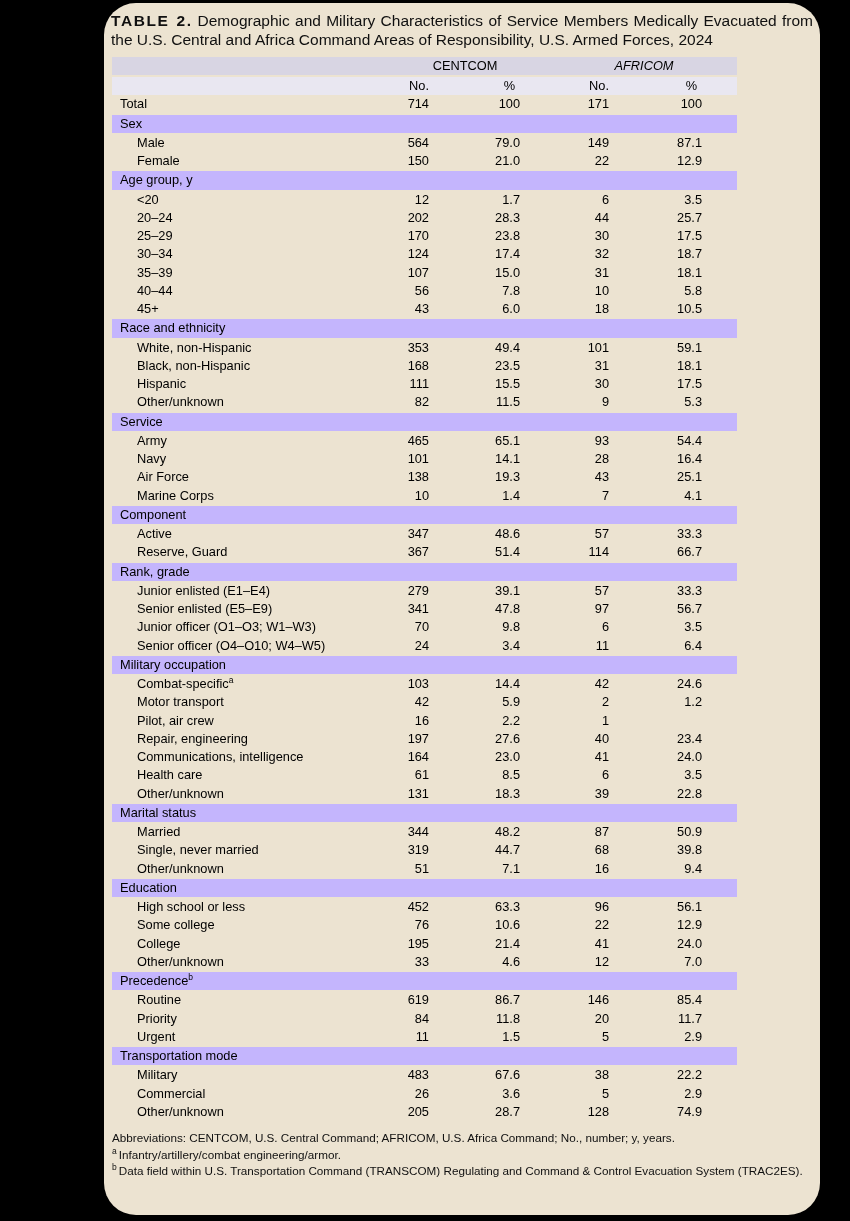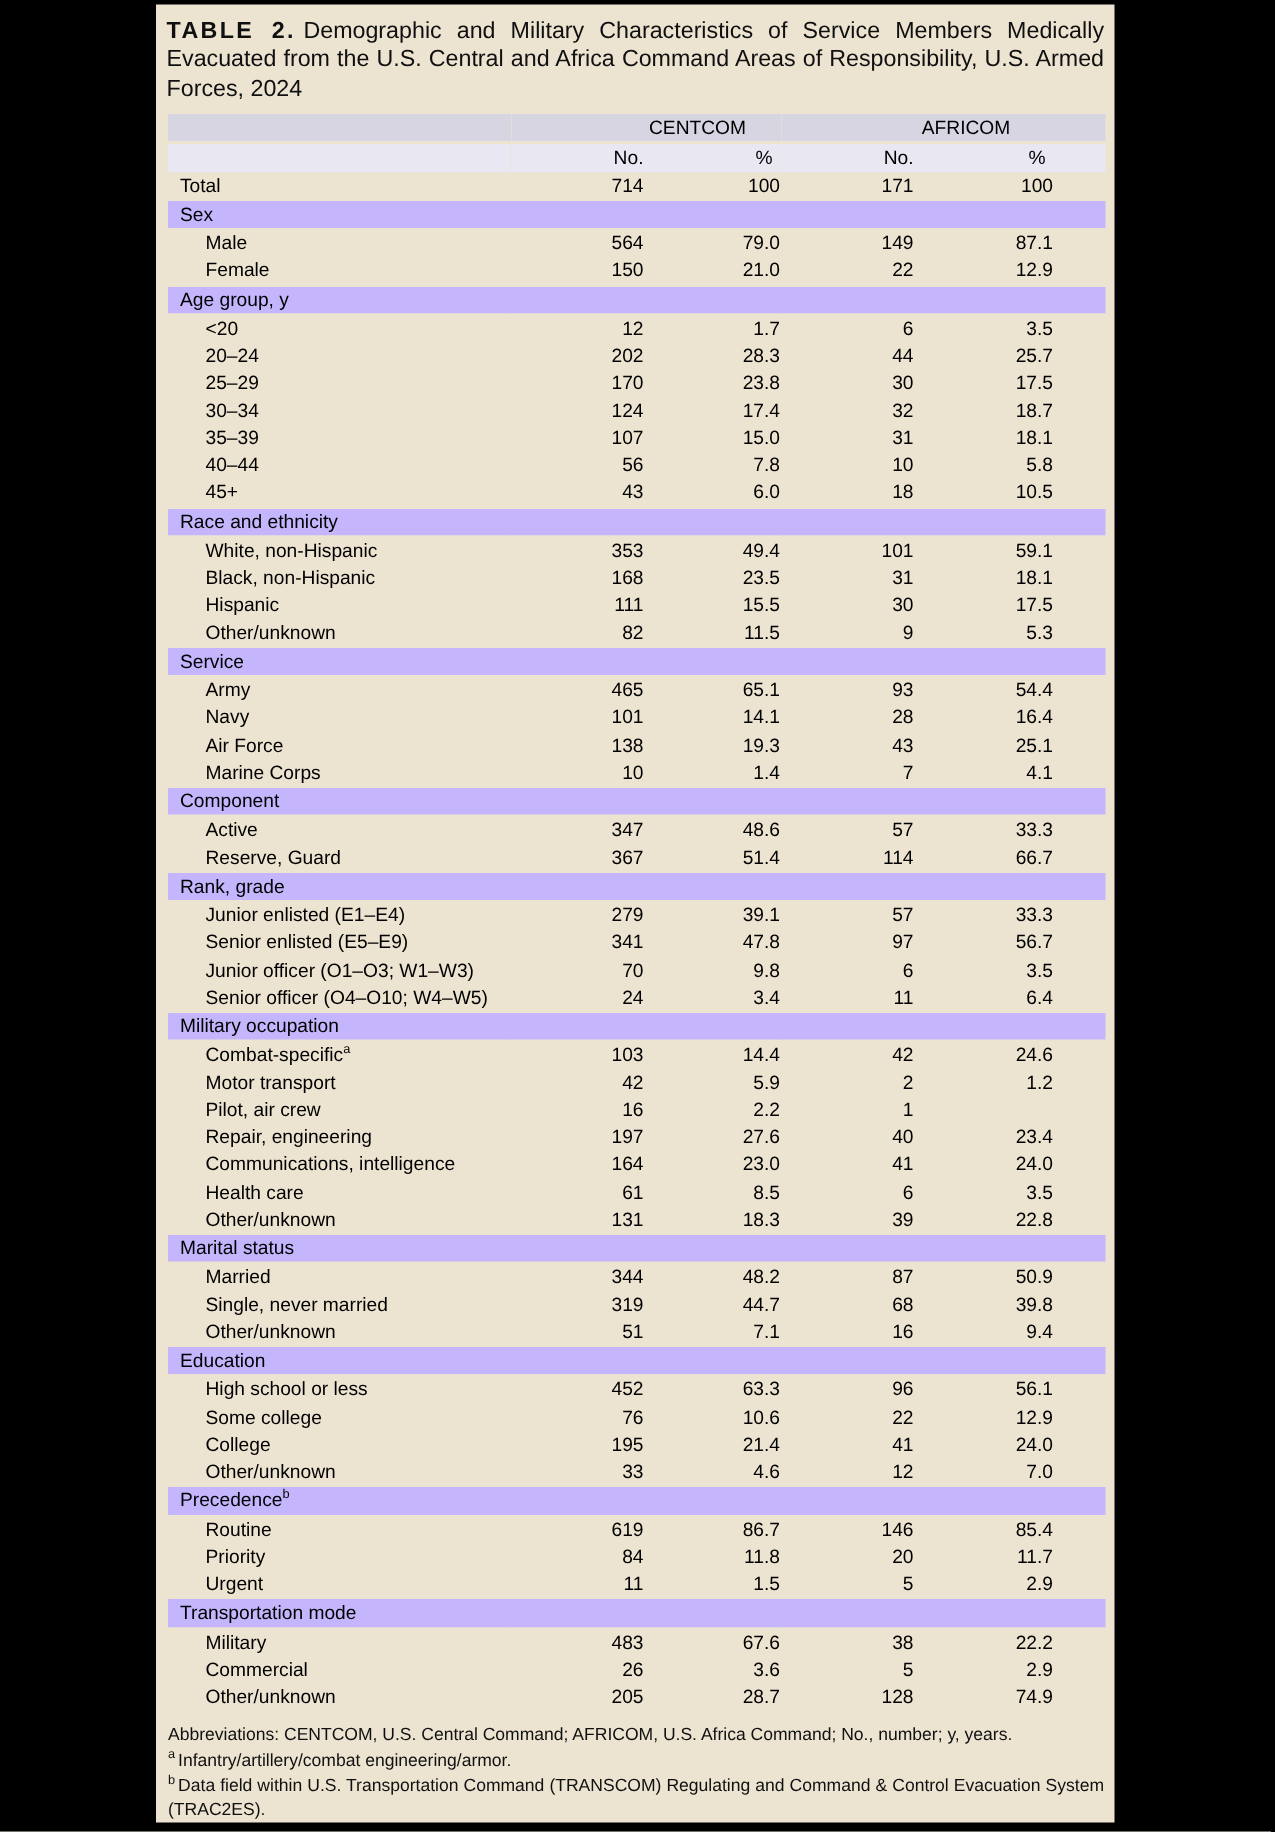--- a/index.html
+++ b/index.html
@@ -7,24 +7,25 @@
   body {
     width: 850px; height: 1221px;
     background: #000;
     position: relative;
     font-family: "Liberation Sans", "DejaVu Sans", sans-serif;
     color: #000;
   }
   .card {
     position: absolute;
     left: 104px; top: 3px;
-    width: 639px; height: 1212px;
+    width: 716px; height: 1212px;
     background: #ece3d1;
     padding: 6px 6px 0 6px;
     overflow: hidden;
+    border-radius: 32px;
   }
   .title {
     margin: 2px 1px 7px 1px;
     font-size: 15.5px;
     line-height: 19.4px;
     text-align: justify;
     color: #101010;
   }
   .title .tlabel {
     font-weight: bold;
@@ -49,21 +50,21 @@
     line-height: 18.25px;
     font-weight: normal;
     white-space: nowrap;
     overflow: hidden;
   }
   thead tr.group-row th { background: #d8d5e3; }
   thead tr.group-row th { border-bottom: 2px solid #ece3d1; }
   thead tr.sub-row th   { background: #e9e7f1; }
   th.group { text-align: center; }
   th.group .gshift1 { display: inline-block; transform: translateX(34px); }
-  th.group .gshift2 { display: inline-block; transform: translateX(15px); }
+  th.group .gshift2 { display: inline-block; transform: translateX(15px); font-style: italic; }
   .num   { text-align: right; }
   td.c_no,  th.h-cno  { padding-right: 1px; }
   td.c_pct, th.h-cpct { padding-right: 1px; }
   th.h-cpct { padding-right: 6px; }
   td.a_no,  th.h-ano  { padding-right: 1px; }
   td.a_pct  { padding-right: 35px; }
   th.h-apct { padding-right: 40px; }
   tr.section td {
     background: #c4b5fd;
     padding-left: 8px;

